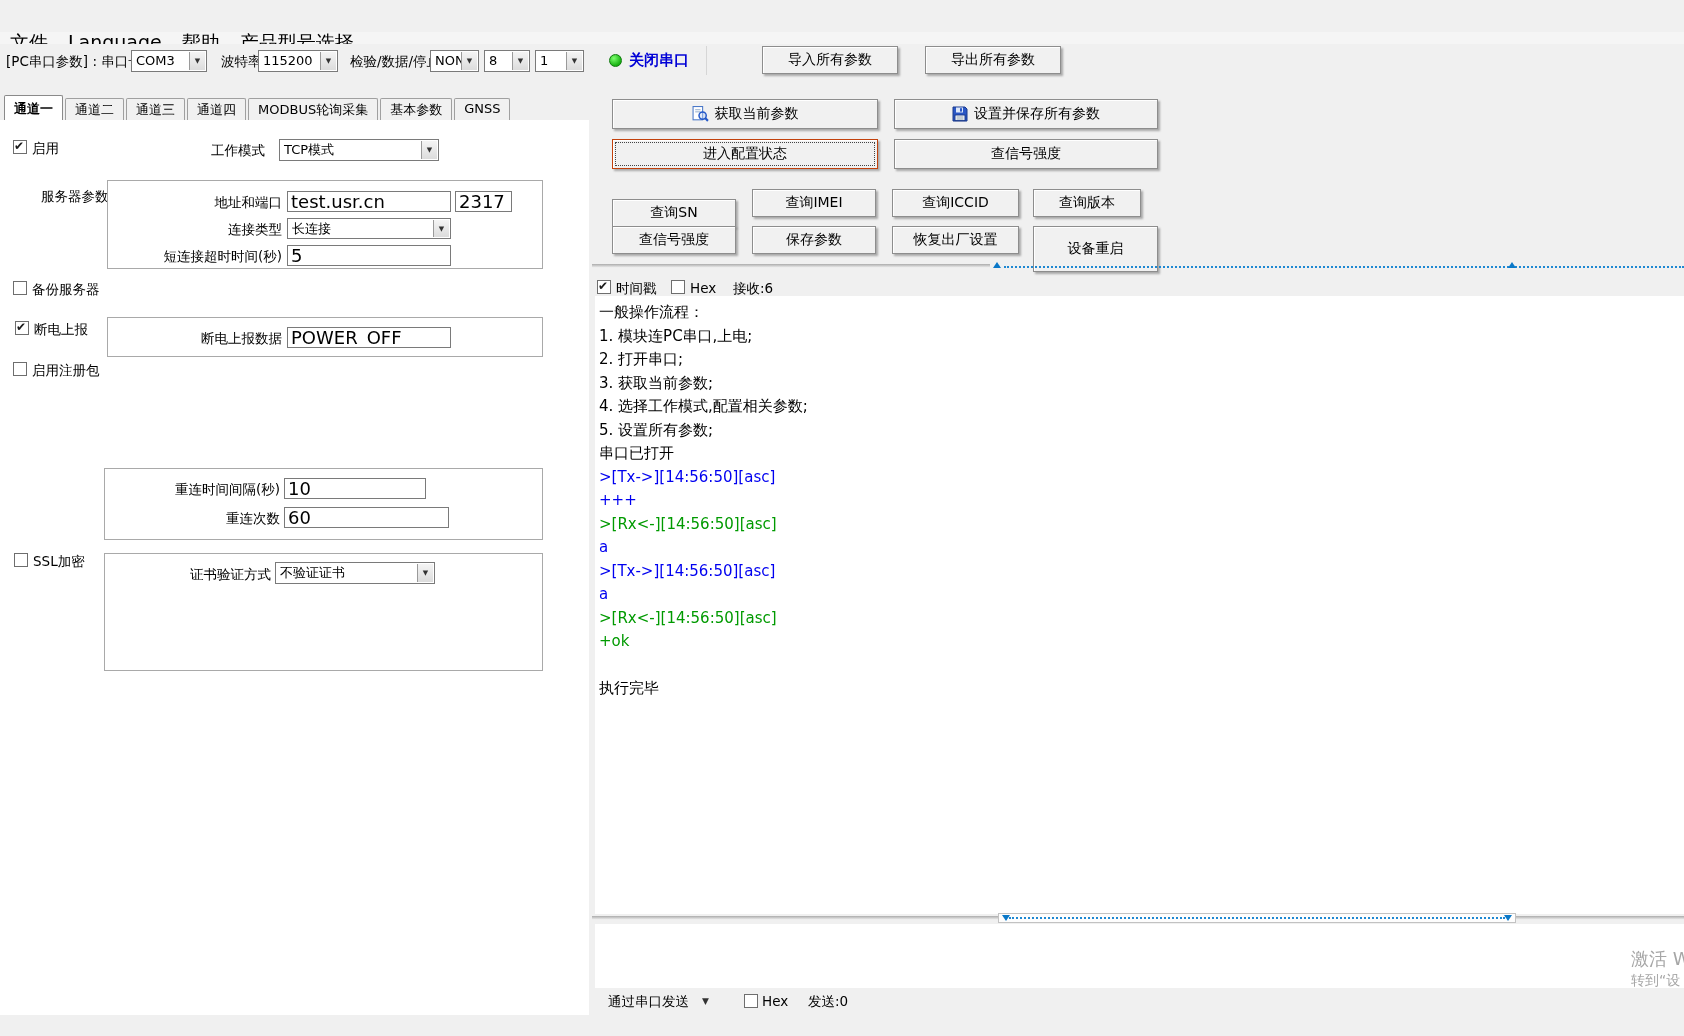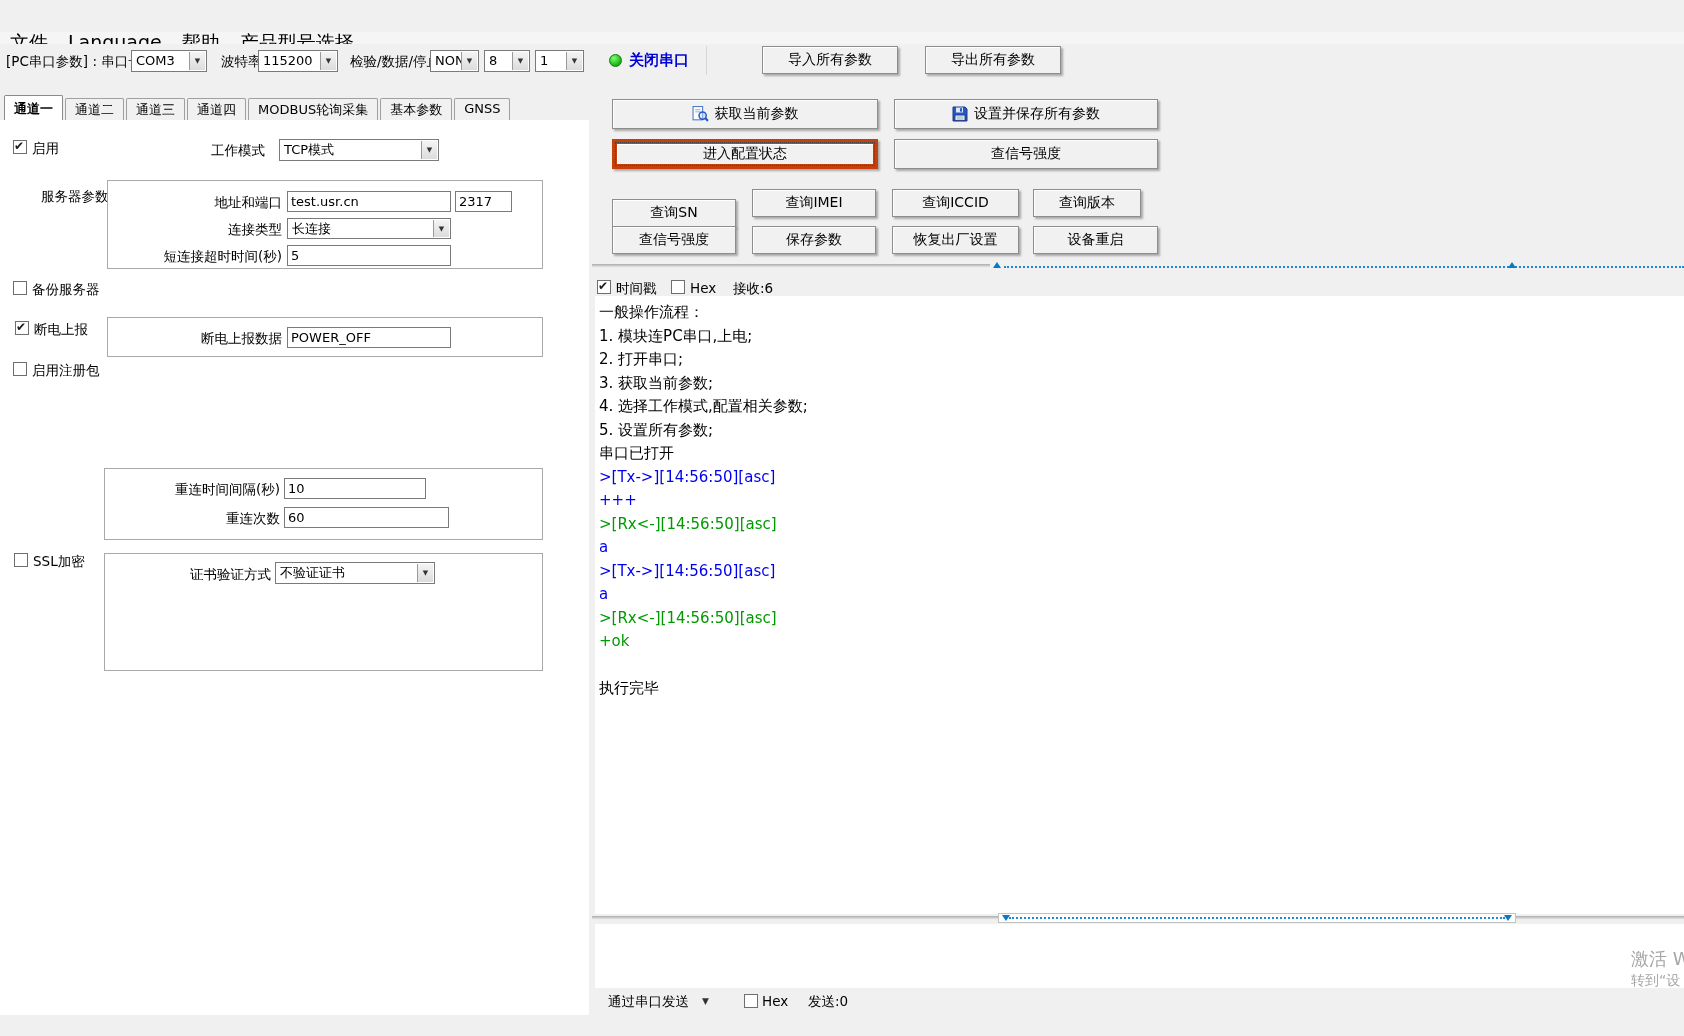--- a/index.html
+++ b/index.html
@@ -18,30 +18,30 @@
     display:flex;align-items:center;font-size:19px;margin-top:8px;}
   .menubar .mi{padding:0 10px;height:20px;line-height:20px;cursor:default;}
   .toolbar{position:absolute;left:0;top:44px;width:1684px;height:34px;background:#f0f0f0;}
   .lbl{position:absolute;font-size:13.5px;white-space:nowrap;}
   .combo{position:absolute;height:22px;background:#fff;border:1px solid #7a7a7a;
     font-size:13px;line-height:20px;padding:0 20px 0 4px;overflow:hidden;white-space:nowrap;}
   .combo .arrow{position:absolute;right:1px;top:1px;bottom:1px;width:16px;
     background:linear-gradient(#f4f4f4,#dcdcdc);border-left:1px solid #9a9a9a;
     display:flex;align-items:center;justify-content:center;font-size:7px;color:#333;}
   .tbx{position:absolute;height:21px;background:#fff;border:1px solid #7a7a7a;
-    font-size:13px;line-height:19px;padding:0 3px;white-space:nowrap;overflow:hidden;}
+    font-size:18px;line-height:19px;padding:0 3px;white-space:nowrap;overflow:hidden;}
   .led{position:absolute;width:13px;height:13px;border-radius:50%;
     background:radial-gradient(circle at 35% 30%,#7dff6e,#18b212 70%);border:1px solid #0e7a0c;}
   .close-port{position:absolute;color:#0000d6;font-weight:bold;font-size:15px;}
   .vsep{position:absolute;width:1px;background:#d6d6d6;}
   .btn3d{position:absolute;background:#f1f1f1;border:1px solid #8d8d8d;
     box-shadow:inset 1px 1px 0 #ffffff, 2px 2px 2px rgba(0,0,0,.30);
     display:flex;align-items:center;justify-content:center;gap:6px;
     font-size:14px;white-space:nowrap;cursor:default;}
-  .btn3d.focused{border:5px solid #c2410c;outline:1px dotted #444;outline-offset:-4px;}
+  .btn3d.focused{border:1px solid #c2410c;outline:1px dotted #444;outline-offset:-4px;}
   
   .tabstrip{position:absolute;left:4px;top:95px;height:25px;display:flex;align-items:flex-end;gap:2px;}
   .tab{background:#f1f1f1;border:1px solid #a0a0a0;border-bottom:none;
     border-radius:2px 2px 0 0;padding:2px 9px 2px 9px;font-size:13px;height:22px;}
   .tab.active{background:#fff;font-weight:bold;height:25px;padding-top:4px;border-color:#8a8a8a;}
   
   .left-page{position:absolute;left:0;top:120px;width:589px;height:895px;background:#fff;}
   .grp{position:absolute;border:1px solid #a9a9a9;}
   .cb{position:absolute;width:14px;height:14px;background:#fff;border:1px solid #6e6e6e;}
   .cb.checked::after{content:"✔";position:absolute;left:0px;top:-2px;font-size:12px;color:#1a1a1a;font-weight:bold;}
@@ -200,21 +200,21 @@
   <div class="btn3d focused" style="left:612px;top:139px;width:266px;height:30px;">进入配置状态</div>
   <div class="btn3d" style="left:894px;top:139px;width:264px;height:30px;">查信号强度</div>
 
   <div class="btn3d" style="left:612px;top:189px;width:124px;height:28px;margin-top:10px;">查询SN</div>
   <div class="btn3d" style="left:752px;top:189px;width:124px;height:28px;">查询IMEI</div>
   <div class="btn3d" style="left:892px;top:189px;width:127px;height:28px;">查询ICCID</div>
   <div class="btn3d" style="left:1033px;top:189px;width:108px;height:28px;">查询版本</div>
   <div class="btn3d" style="left:612px;top:226px;width:124px;height:28px;">查信号强度</div>
   <div class="btn3d" style="left:752px;top:226px;width:124px;height:28px;">保存参数</div>
   <div class="btn3d" style="left:892px;top:226px;width:127px;height:28px;">恢复出厂设置</div>
-  <div class="btn3d" style="left:1033px;top:226px;width:125px;height:28px;">设备重启</div>
+  <div class="btn3d" style="left:1033px;top:226px;width:125px;height:46px;">设备重启</div>
 
   <div>
     <div class="groove" style="left:592px;top:264px;width:398px;"></div>
     <div class="split-dotted" style="left:1004px;top:266px;width:680px;"></div>
     <span class="mk-up" style="left:993px;top:262px;"></span>
     <span class="mk-up" style="left:1508px;top:262px;"></span>
   </div>
 
   <span class="cb checked" style="left:597px;top:280px;"></span>
   <span class="lbl" style="left:616px;top:280px;">时间戳</span>

